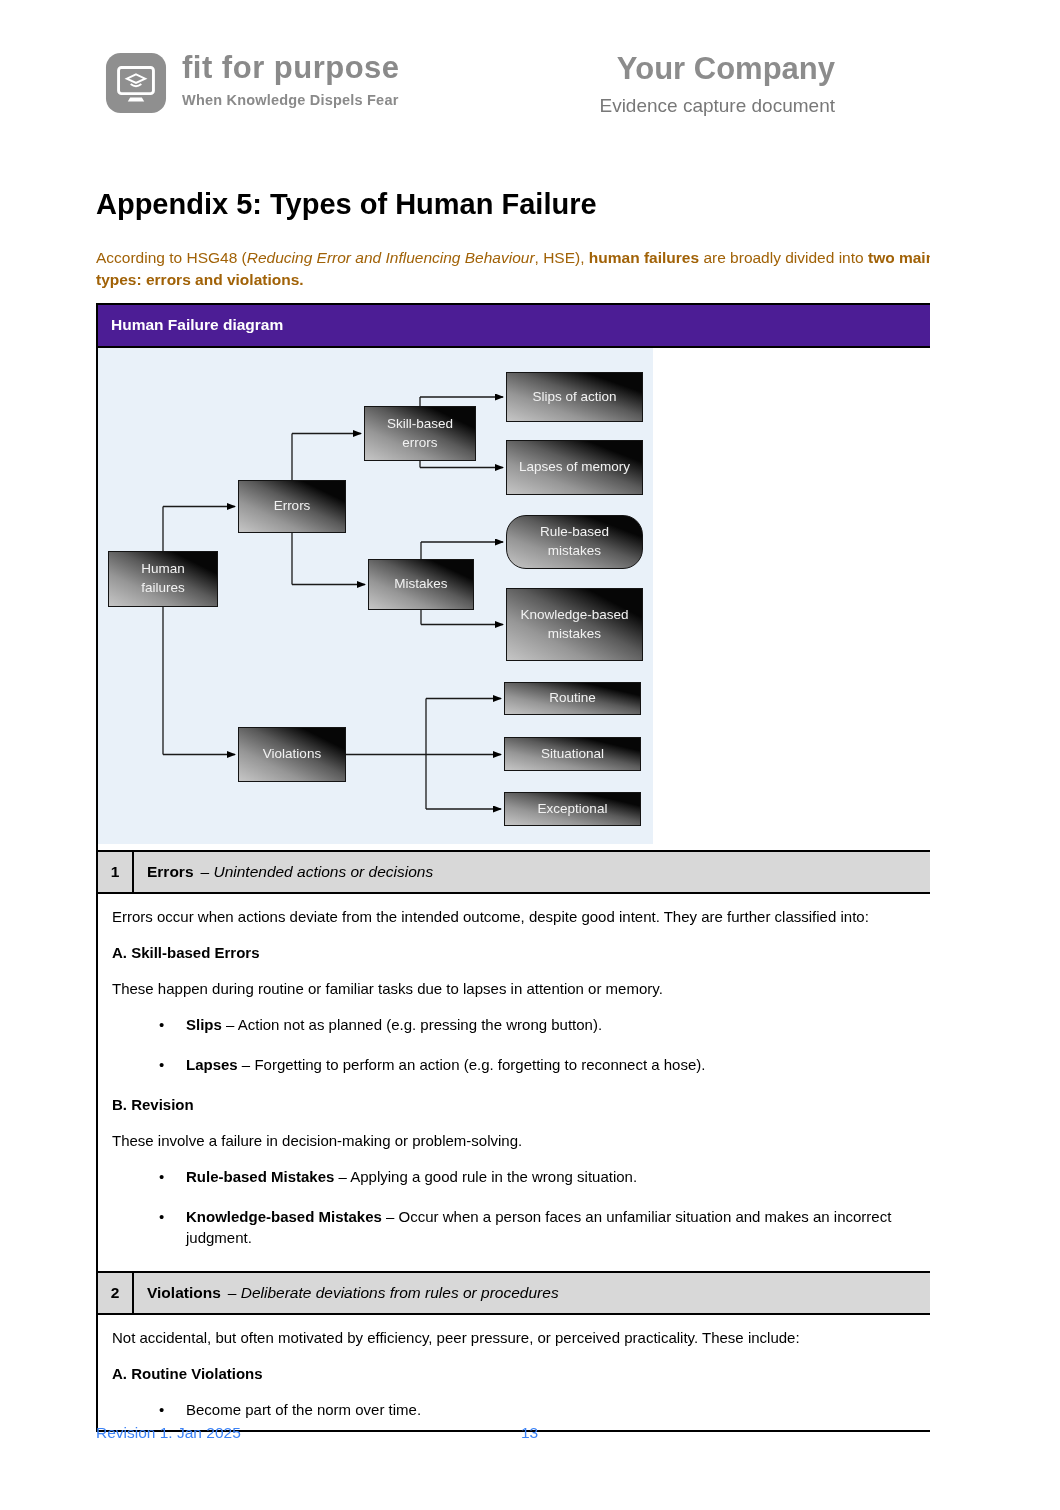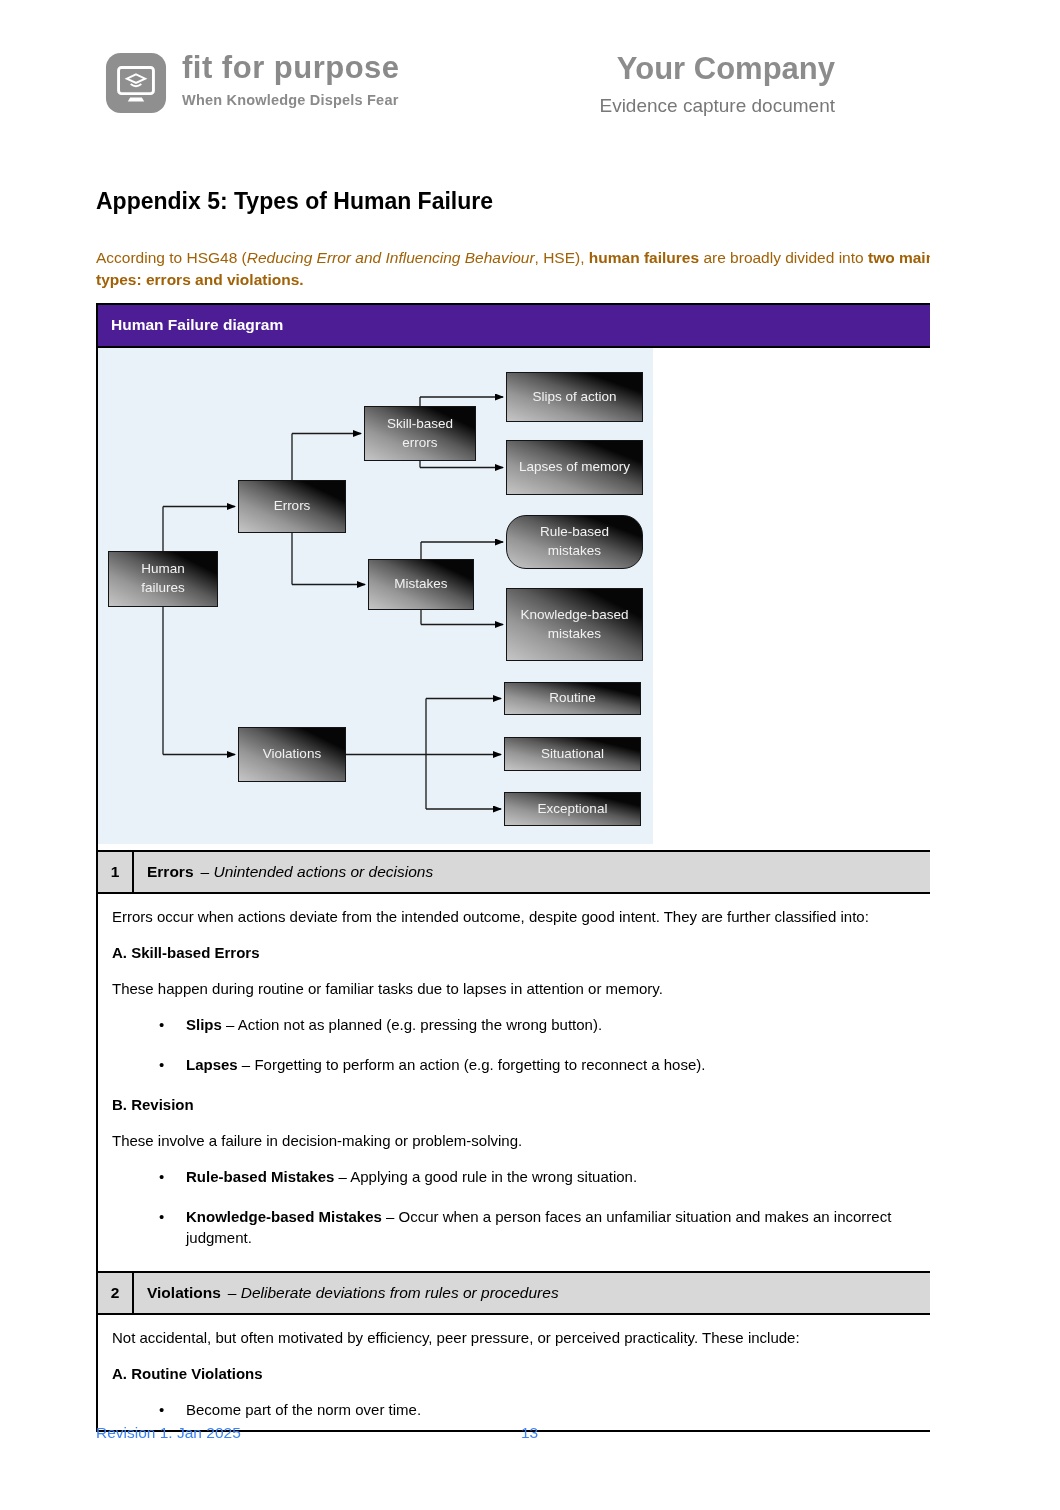--- a/index.html
+++ b/index.html
@@ -12,21 +12,21 @@
   .header { position:absolute; top:52px; left:105px; right:95px;
     display:flex; justify-content:space-between; align-items:flex-start; }
   .logo-wrap { display:flex; align-items:flex-start; }
   .logo-badge { width:62px; height:62px; margin-right:15px; }
   .logo-text .logo-title { font-size:31px; font-weight:bold; color:#8a8a8a; letter-spacing:0.5px; line-height:1.05; }
   .logo-text .logo-tagline { font-size:14.5px; font-weight:bold; color:#8a8a8a; margin-top:7px; letter-spacing:0.2px; }
   .company-wrap { text-align:right; }
   .company-name { font-size:31px; font-weight:bold; color:#8c8c8c; line-height:1.1; }
   .doc-type { font-size:19px; color:#787878; margin-top:9px; }
   
-  .doc-title { position:absolute; top:188px; left:96px; font-size:23px; font-weight:bold; color:#000; }
+  .doc-title { position:absolute; top:188px; left:96px; font-size:29px; font-weight:bold; color:#000; }
   .intro { position:absolute; top:247px; left:96px; width:872px; font-size:15.5px; line-height:22px; color:#a16207; }
   .it { font-style:italic; }
   .bd { font-weight:bold; }
   
   .hf-table { position:absolute; top:303px; left:96px; width:867px; border:2px solid #000; background:#fff; }
   .tbl-header { background:#4c1d95; color:#fff; font-weight:bold; font-size:15.5px; padding:11px 13px 12px; }
   .diagram-cell { position:relative; height:504px; background:#fff; border-top:2px solid #000; }
   .diagram-panel { position:absolute; left:0; top:0; width:555px; height:496px; background:#e9f1f9; }
   .diagram-panel svg.connectors { position:absolute; left:0; top:0; }
   .node {

